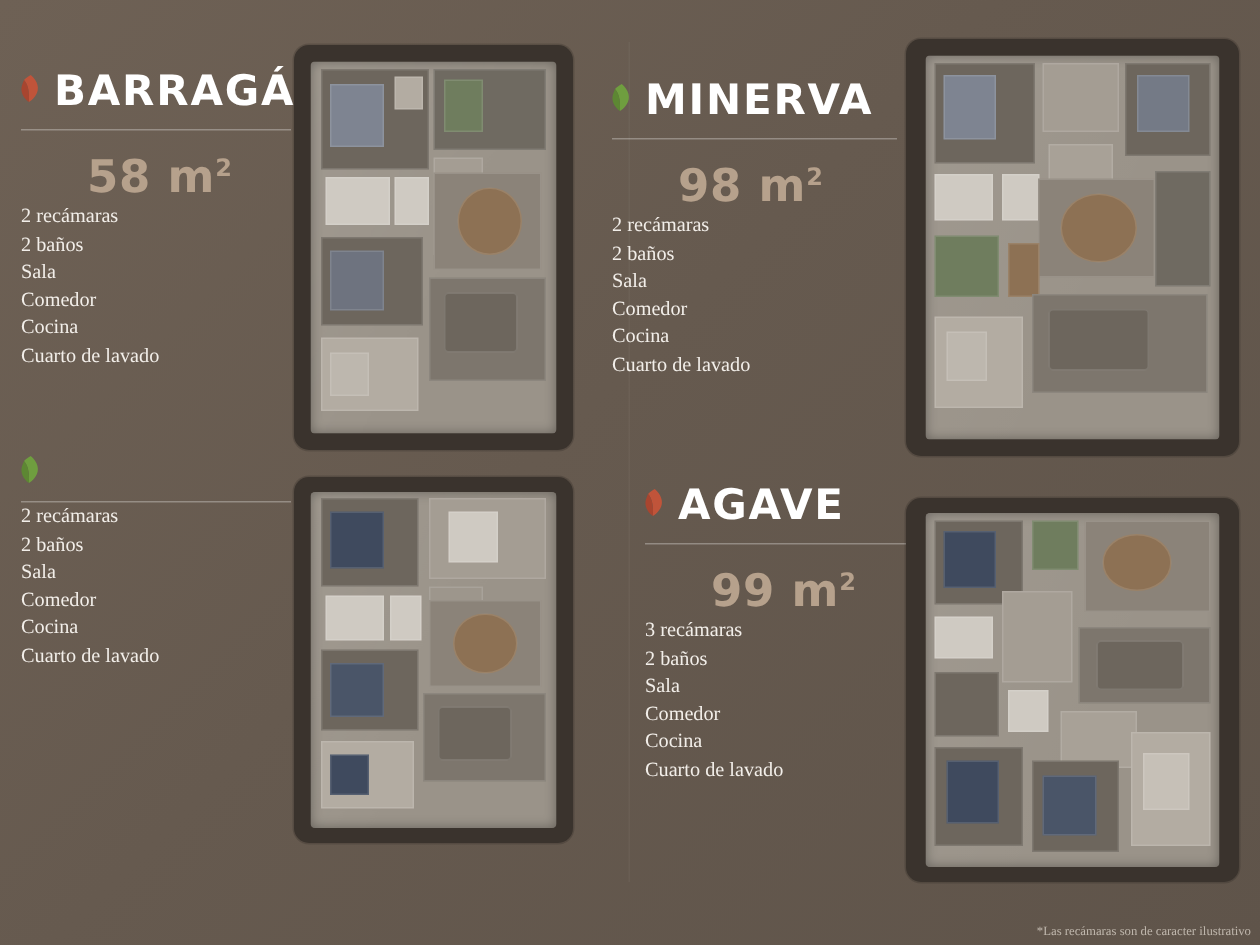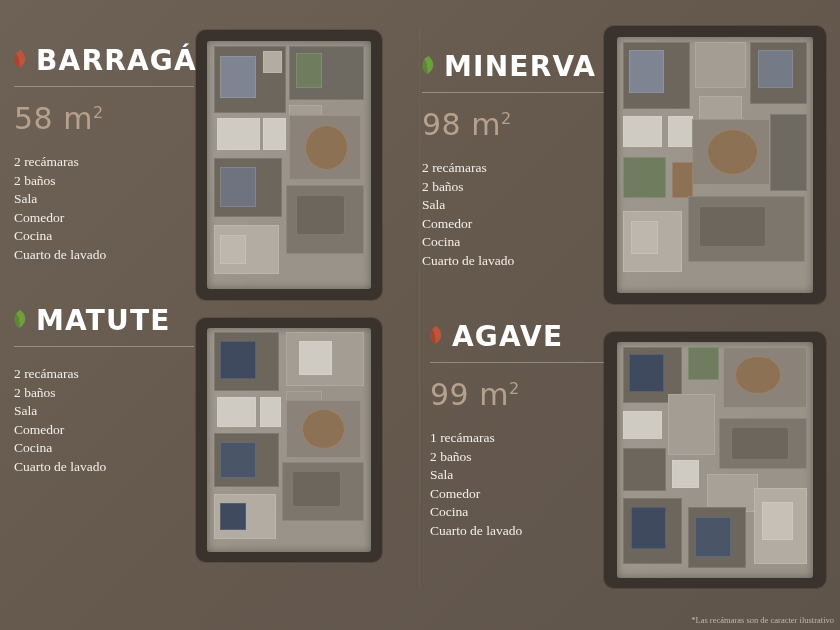--- a/index.html
+++ b/index.html
@@ -42,34 +42,34 @@
     line-height: 30px;
     white-space: nowrap;
   }
   .rule {
     height: 1px;
     background: rgba(255,255,255,0.30);
     margin-top: 10px;
   }
   .area {
     font-family: "DejaVu Sans", sans-serif;
-    font-weight: normal;
+    font-weight: bold;
     color: #b6a18c;
     font-size: 30px;
     line-height: 32px;
     margin-top: 16px;
     letter-spacing: 0.5px;
+    margin-left: 44px;
   }
   .area sup {
     font-size: 16px;
     vertical-align: super;
     line-height: 0;
   }
   .feat {
-    margin-top: 18px;
   }
   .feat div {
     color: #f2eee9;
     font-size: 13.5px;
     line-height: 18.5px;
     font-family: "Liberation Serif", serif;
   }
 
   
   .plan {
@@ -171,21 +171,21 @@
       <div class="rm wood" style="left:60%; top:34%; width:26%; height:18%; border-radius:50%;"></div>
 
       <div class="rm" style="left:48%; top:58%; width:48%; height:28%; background:#7d766d;"></div>
       <div class="rm dark" style="left:54%; top:62%; width:30%; height:16%; border-radius:3px;"></div>
 
       <div class="rm light" style="left:4%; top:74%; width:40%; height:20%;"></div>
       <div class="rm" style="left:8%; top:78%; width:16%; height:12%; background:#bdb7ae;"></div>
     </div>
   </div>
 
-  <div class="unit" style="left:422px; top:52px; width:190px;">
+  <div class="unit" style="left:408px; top:52px; width:190px;">
     <div class="unit-text" style="width:190px;">
       <div class="title-row">
         <svg class="leaf" viewBox="0 0 13 18">
           <path d="M6.5 0 C11 4 13 9 9.5 14 C8 16.3 6.2 17.4 5.2 18 C5.6 13 5.3 7 2 3.4 C3.3 2 5 0.7 6.5 0 Z" fill="#6f9e3f"></path>
           <path d="M2 3.4 C5.3 7 5.6 13 5.2 18 C1.6 15.6 -0.6 11 0.6 7.2 C1 5.8 1.5 4.5 2 3.4 Z" fill="#5d8733"></path>
         </svg>
         <div class="unit-title">MINERVA</div>
       </div>
       <div class="rule"></div>
       <div class="area"><span>98 m</span><sup>2</sup></div>
@@ -228,21 +228,20 @@
     </div>
   </div>
 
   <div class="unit" style="left:14px; top:306px; width:180px;">
     <div class="unit-text" style="width:180px;">
       <div class="title-row">
         <svg class="leaf" viewBox="0 0 13 18">
           <path d="M6.5 0 C11 4 13 9 9.5 14 C8 16.3 6.2 17.4 5.2 18 C5.6 13 5.3 7 2 3.4 C3.3 2 5 0.7 6.5 0 Z" fill="#6f9e3f"></path>
           <path d="M2 3.4 C5.3 7 5.6 13 5.2 18 C1.6 15.6 -0.6 11 0.6 7.2 C1 5.8 1.5 4.5 2 3.4 Z" fill="#5d8733"></path>
         </svg>
-        <div class="unit-title">MATUTE</div>
       </div>
       <div class="rule"></div>
       <div class="feat">
         <div>2 recámaras</div>
         <div>2 baños</div>
         <div>Sala</div>
         <div>Comedor</div>
         <div>Cocina</div>
         <div>Cuarto de lavado</div>
       </div>
@@ -279,21 +278,21 @@
       <div class="title-row">
         <svg class="leaf" viewBox="0 0 13 18">
           <path d="M6.5 0 C11 4 13 9 9.5 14 C8 16.3 6.2 17.4 5.2 18 C5.6 13 5.3 7 2 3.4 C3.3 2 5 0.7 6.5 0 Z" fill="#c0543a"></path>
           <path d="M2 3.4 C5.3 7 5.6 13 5.2 18 C1.6 15.6 -0.6 11 0.6 7.2 C1 5.8 1.5 4.5 2 3.4 Z" fill="#a8452f"></path>
         </svg>
         <div class="unit-title">AGAVE</div>
       </div>
       <div class="rule"></div>
       <div class="area"><span>99 m</span><sup>2</sup></div>
       <div class="feat">
-        <div>1 recámaras</div>
+        <div>3 recámaras</div>
         <div>2 baños</div>
         <div>Sala</div>
         <div>Comedor</div>
         <div>Cocina</div>
         <div>Cuarto de lavado</div>
       </div>
     </div>
   </div>
 
   <div class="plan" style="left:604px; top:332px; width:222px; height:256px;">

